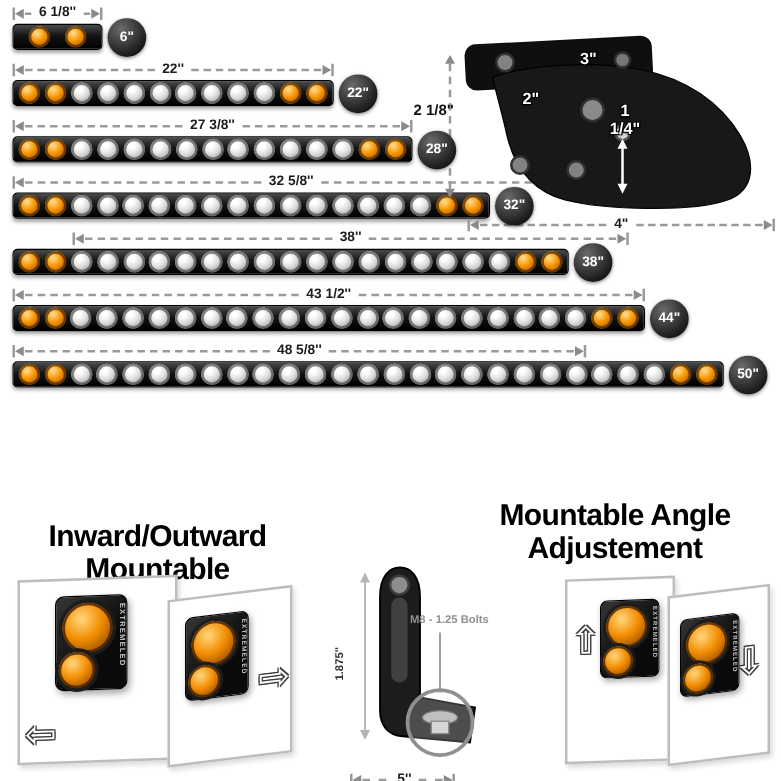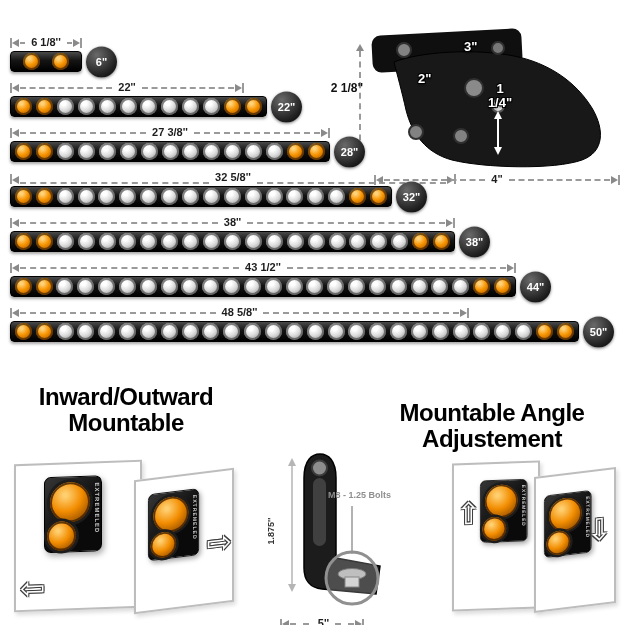--- a/index.html
+++ b/index.html
@@ -1,21 +1,21 @@
 <!DOCTYPE html>
 <html><head>
 <meta charset="utf-8">
 <style>
   *{box-sizing:border-box;margin:0;padding:0}
   html,body{width:625px;height:625px}
   body{background:#fff;font-family:"Liberation Sans",sans-serif;overflow:hidden}
   .stage{position:relative;width:625px;height:625px;background:#fff}
 
   
-  .bars{position:absolute;left:10px;top:36px}
+  .bars{position:absolute;left:10px;top:4px}
   .bar-row{position:relative;margin-bottom:9px}
   .dim{display:flex;align-items:center;height:13px;margin-bottom:2px}
   .dim .tick{width:0;height:10px;border-left:2px solid #9a9a9a}
   .dim .seg{flex:1;height:0;border-top:2px dashed #9a9a9a;margin:0 1px;min-width:2px}
   .dim .arr-l{width:0;height:0;border:4px solid transparent;border-right:7px solid #8a8a8a;border-left:0}
   .dim .arr-r{width:0;height:0;border:4px solid transparent;border-left:7px solid #8a8a8a;border-right:0}
   .dim .dlbl{font-size:11px;font-weight:bold;color:#1d1d1d;padding:0 5px;white-space:nowrap;line-height:13px}
   .bar{position:relative;height:21px;border-radius:4px;border:1px solid #000;
        background:linear-gradient(#4a4a4a,#141414 45%,#000);
        display:flex;align-items:center;justify-content:space-evenly;
@@ -78,21 +78,21 @@
           <span class="arr-r"></span>
           <span class="tick"></span>
         </div>
         <div class="bar" style="width: 72px;">
           <span class="led amber"></span>
           <span class="led amber"></span>
           <span class="badge">6"</span>
         </div>
       </div>
       <div class="bar-row">
-        <div class="dim" style="width: 234px;">
+        <div class="dim" style="width: 257px;">
           <span class="tick"></span>
           <span class="arr-l"></span>
           <span class="seg"></span>
           <span class="dlbl">22''</span>
           <span class="seg"></span>
           <span class="arr-r"></span>
           <span class="tick"></span>
         </div>
         <div class="bar" style="width: 257px;">
           <span class="led amber"></span>
@@ -133,21 +133,21 @@
           <span class="led white"></span>
           <span class="led white"></span>
           <span class="led white"></span>
           <span class="led white"></span>
           <span class="led amber"></span>
           <span class="led amber"></span>
           <span class="badge">28"</span>
         </div>
       </div>
       <div class="bar-row">
-        <div class="dim" style="width: 446px; align-items: flex-end;">
+        <div class="dim" style="width: 446px;">
           <span class="tick"></span>
           <span class="arr-l"></span>
           <span class="seg"></span>
           <span class="dlbl">32 5/8''</span>
           <span class="seg"></span>
           <span class="arr-r"></span>
           <span class="tick"></span>
         </div>
         <div class="bar" style="width: 382px;">
           <span class="led amber"></span>
@@ -165,21 +165,21 @@
           <span class="led white"></span>
           <span class="led white"></span>
           <span class="led white"></span>
           <span class="led white"></span>
           <span class="led amber"></span>
           <span class="led amber"></span>
           <span class="badge">32"</span>
         </div>
       </div>
       <div class="bar-row">
-        <div class="dim" style="width: 445px;">
+        <div class="dim" style="width: 445px; margin-left: 48px;">
           <span class="tick"></span>
           <span class="arr-l"></span>
           <span class="seg"></span>
           <span class="dlbl">38''</span>
           <span class="seg"></span>
           <span class="arr-r"></span>
           <span class="tick"></span>
         </div>
         <div class="bar" style="width: 445px;">
           <span class="led amber"></span>
@@ -314,21 +314,21 @@
       <span class="tick"></span>
       <span class="arr-l"></span>
       <span class="seg"></span>
       <span class="dlbl">4"</span>
       <span class="seg"></span>
       <span class="arr-r"></span>
       <span class="tick"></span>
     </div>
   </div>
 
-  <div class="feature-title" style="left:0;top:384px">Inward/Outward Mountable</div>
+  <div class="feature-title" style="left:0;top:417px">Inward/Outward Mountable</div>
   <div class="feature-title" style="left:366px;top:400px">Mountable Angle Adjustement</div>
 
   <div class="fbox" style="left:14px;top:458px;width:224px;height:158px">
     <div class="card" style="left:0;top:4px;width:128px;height:148px;transform:skewY(-2deg)">
       <div class="pod" style="left:28px;top:12px">
         <span class="lens"></span>
         <span class="lens small"></span>
         <span class="brand">EXTREMELED</span>
       </div>
       <span class="arrow" style="left:4px;bottom:6px">⇦</span>

